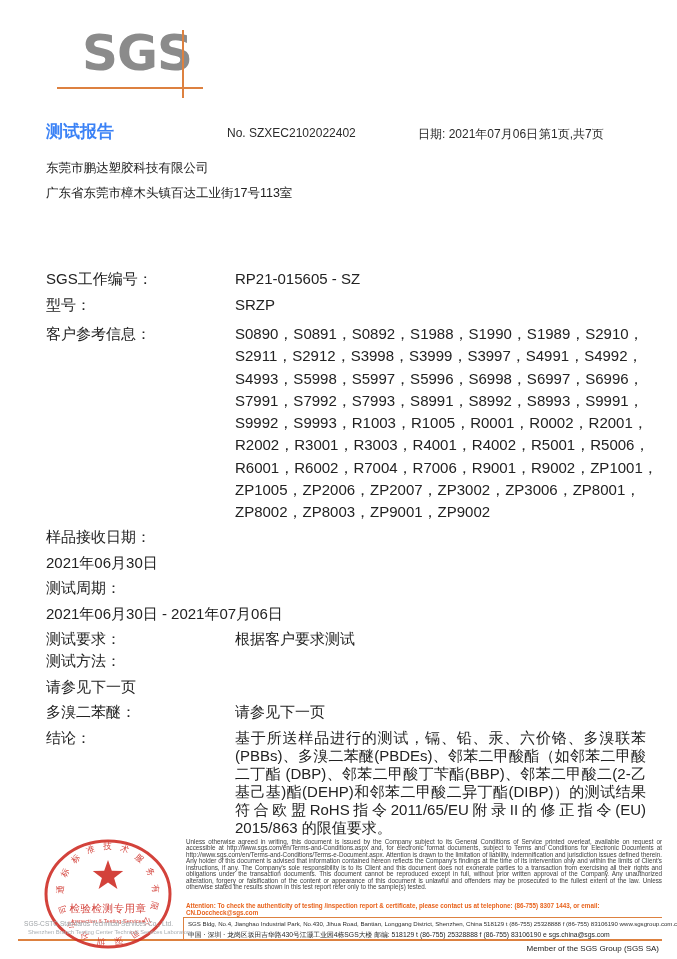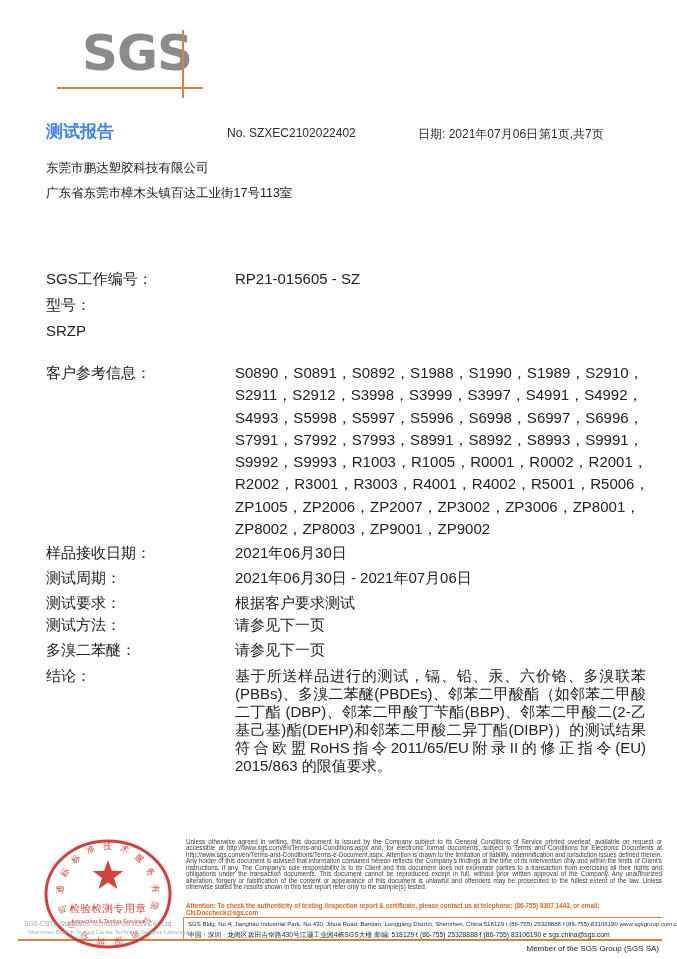--- a/index.html
+++ b/index.html
@@ -21,21 +21,21 @@
 
   .company{left:46px;top:160px;font-size:12.5px;color:#222;}
   .addr{left:46px;top:185px;font-size:12.5px;color:#222;}
   .statement{left:46px;top:248px;font-size:12.5px;color:#222;}
 
   
   #fields{position:absolute;left:46px;top:270px;width:600px;}
   .frow{display:flex;font-size:15px;color:#222;gap:7px;}
   .flabel{width:182px;flex:none;}
   .fvalue{flex:1;}
-  .mb7{margin-bottom:7px;} .mb8{margin-bottom:23px;flex-direction:column;} .mb6{margin-bottom:6px;}
+  .mb7{margin-bottom:7px;} .mb8{margin-bottom:8px;} .mb6{margin-bottom:6px;flex-direction:column;}
   .mb4{margin-bottom:4px;} .mb3{margin-bottom:3px;}
   .code-line{line-height:22.3px;height:22.3px;white-space:nowrap;}
   .conclusion{line-height:18px;text-align:justify;width:414px;}
 
   
   .legal{position:absolute;left:186px;top:839px;width:476px;font-size:6.3px;line-height:6.45px;
          color:#3c3c3c;text-align:justify;}
   .attention{position:absolute;left:186px;top:903px;width:476px;font-size:6.3px;line-height:6.6px;
              color:#e8641e;font-weight:bold;}
   .addr-hline{position:absolute;left:183px;top:917px;width:479px;height:1px;background:#dd8140;}
@@ -81,20 +81,21 @@
     </div>
     <div class="frow mb4">
       <div class="flabel code-line">客户参考信息：</div>
       <div class="fvalue">
         <div class="code-line">S0890，S0891，S0892，S1988，S1990，S1989，S2910，</div>
         <div class="code-line">S2911，S2912，S3998，S3999，S3997，S4991，S4992，</div>
         <div class="code-line">S4993，S5998，S5997，S5996，S6998，S6997，S6996，</div>
         <div class="code-line">S7991，S7992，S7993，S8991，S8992，S8993，S9991，</div>
         <div class="code-line">S9992，S9993，R1003，R1005，R0001，R0002，R2001，</div>
         <div class="code-line">R2002，R3001，R3003，R4001，R4002，R5001，R5006，</div>
+        <div class="code-line">R6001，R6002，R7004，R7006，R9001，R9002，ZP1001，</div>
         <div class="code-line">ZP1005，ZP2006，ZP2007，ZP3002，ZP3006，ZP8001，</div>
         <div class="code-line">ZP8002，ZP8003，ZP9001，ZP9002</div>
       </div>
     </div>
     <div class="frow mb6">
       <div class="flabel">样品接收日期：</div>
       <div class="fvalue">2021年06月30日</div>
     </div>
     <div class="frow mb6">
       <div class="flabel">测试周期：</div>

